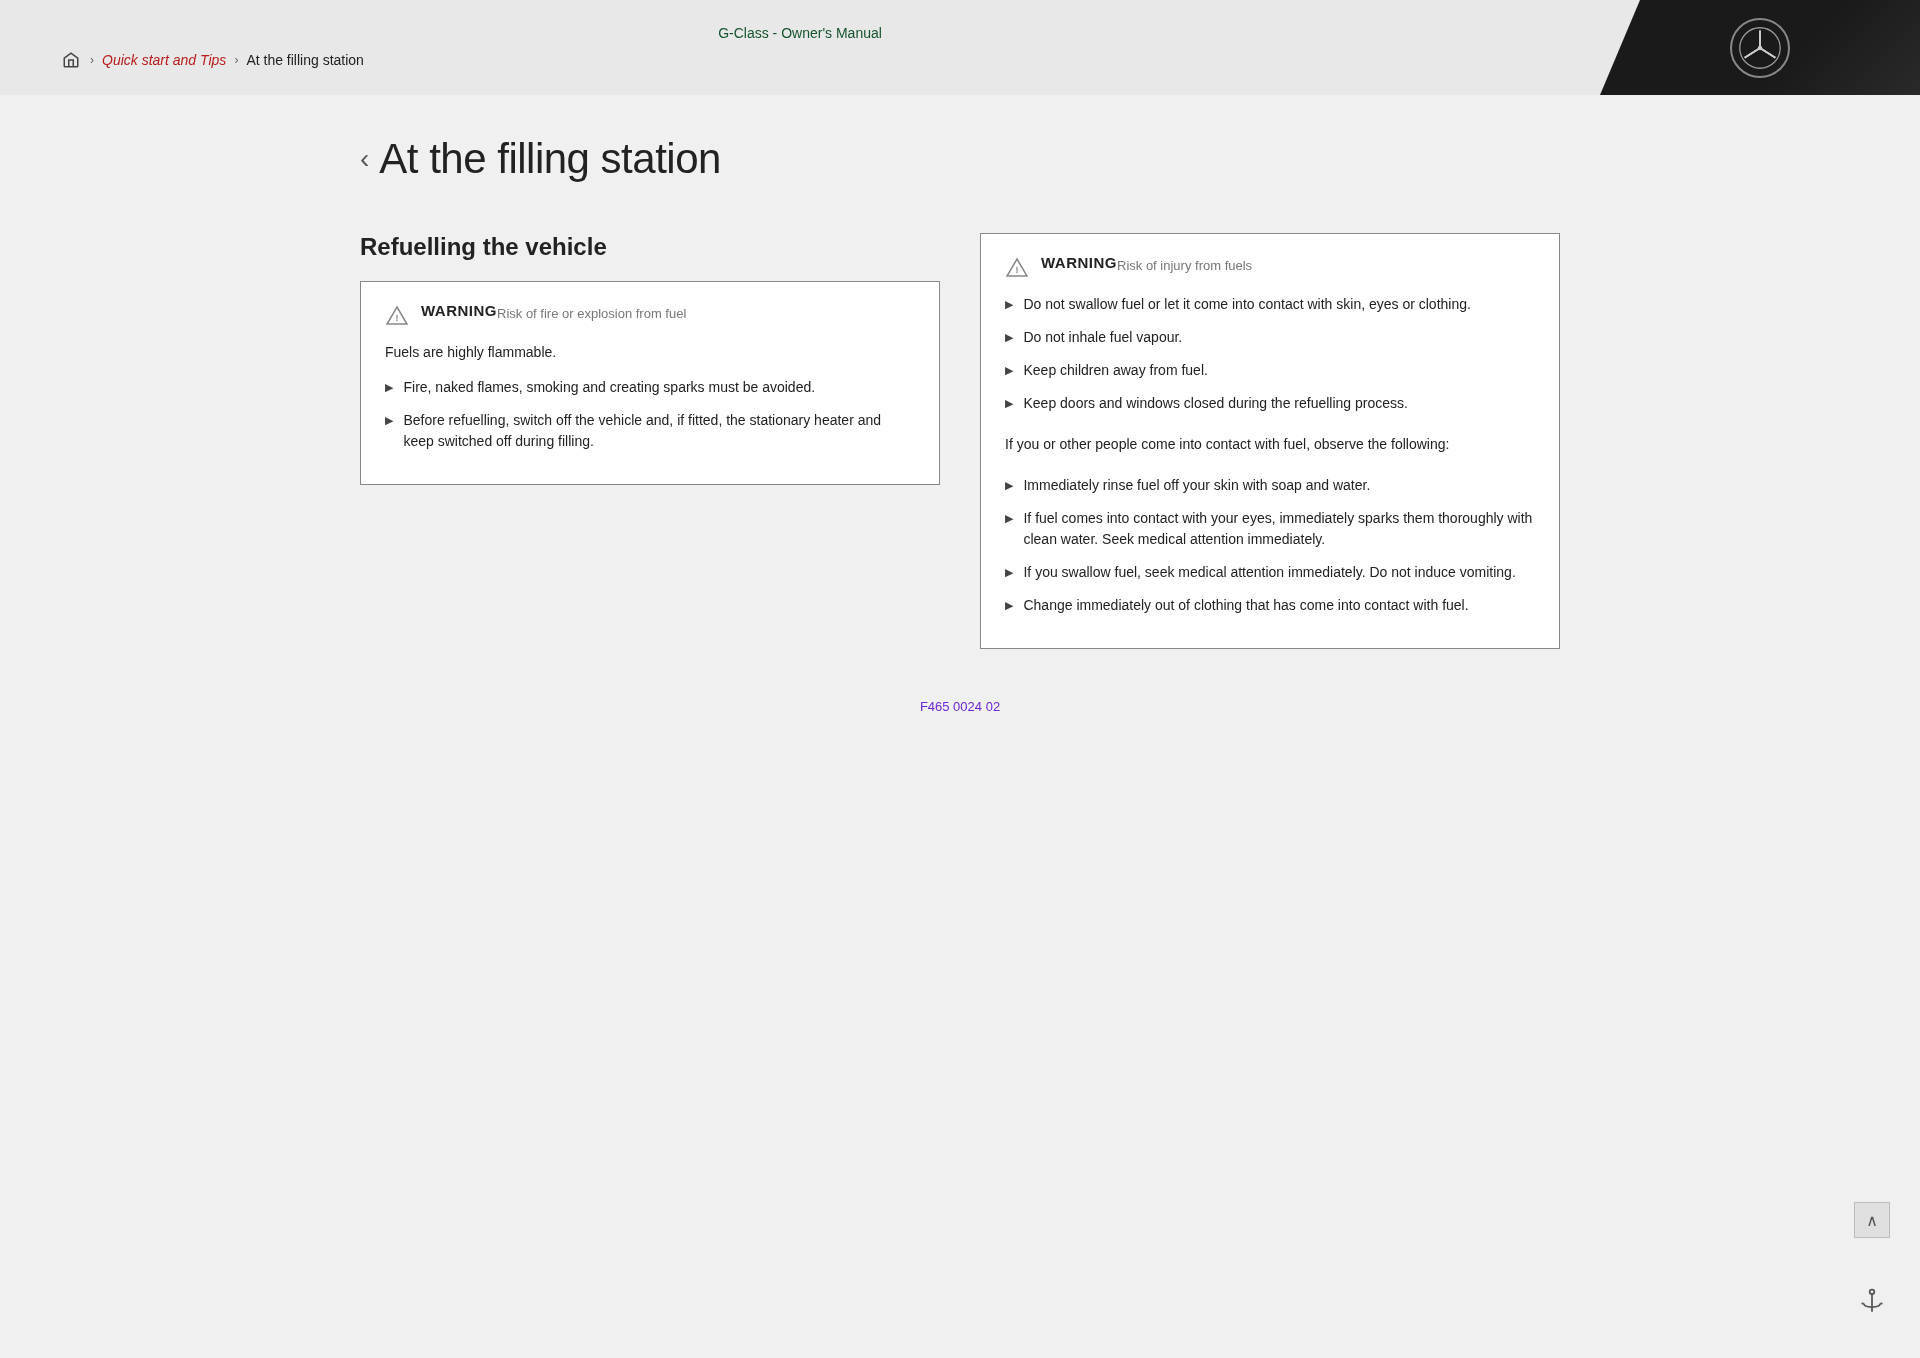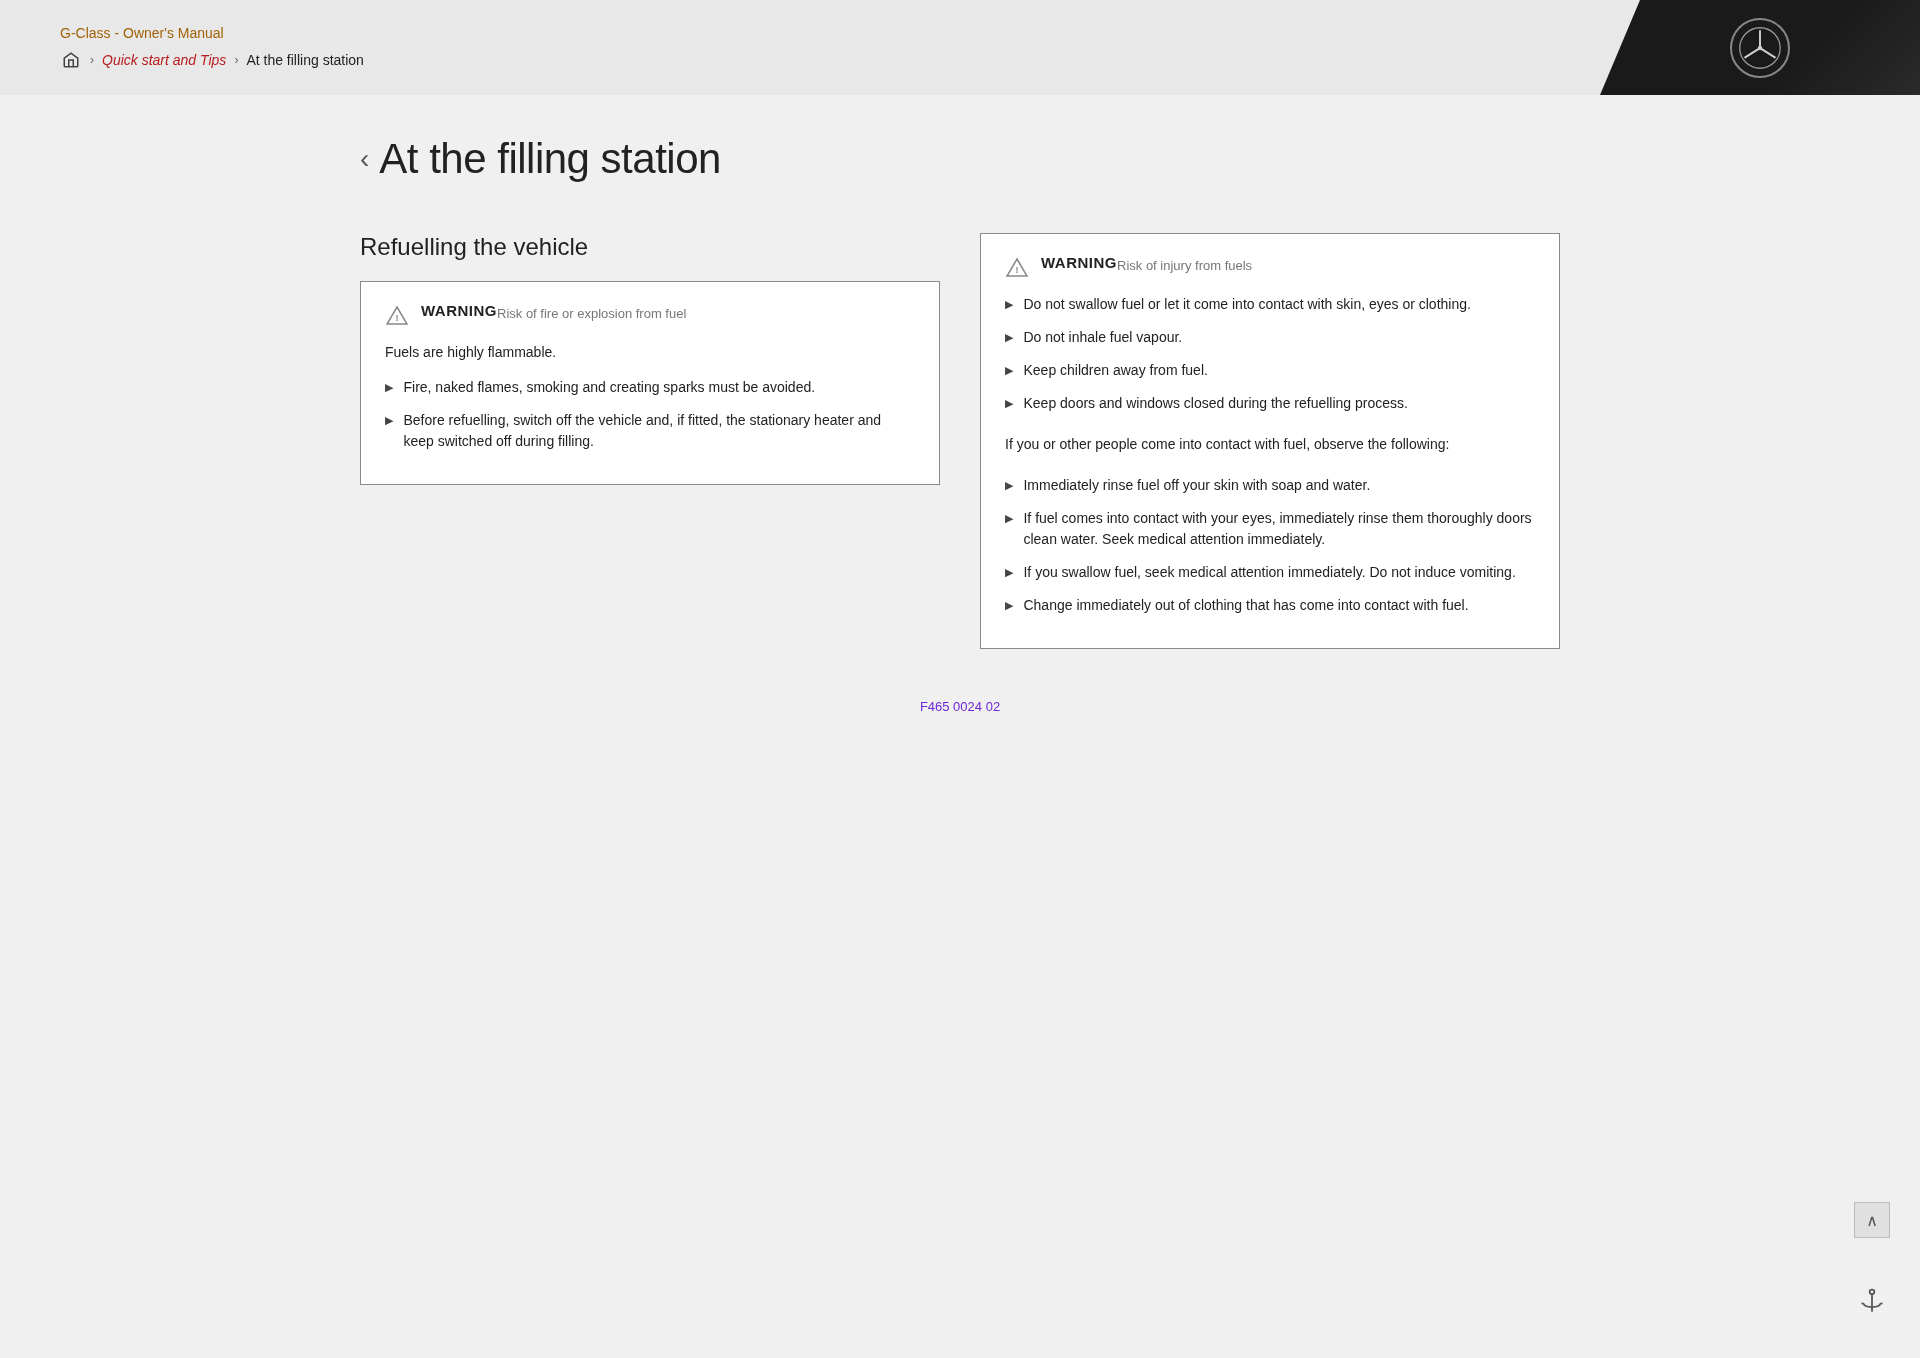--- a/index.html
+++ b/index.html
@@ -21,23 +21,24 @@
     }
     .header-content {
       flex: 1;
       display: flex;
       flex-direction: column;
       justify-content: center;
       padding: 12px 60px;
     }
     .doc-title {
       font-size: 14px;
-      color: #a16207;
+      color: #14532d;
       margin-bottom: 8px;
       font-weight: normal;
+      text-align: center;
     }
     .breadcrumb {
       display: flex;
       align-items: center;
       gap: 8px;
       font-size: 14px;
       color: #444;
     }
     .breadcrumb-home {
       display: inline-flex;
@@ -145,21 +146,21 @@
     .two-col {
       display: grid;
       grid-template-columns: 1fr 1fr;
       gap: 40px;
       align-items: start;
     }
 
     
     .section-heading {
       font-size: 24px;
-      font-weight: 400;
+      font-weight: 700;
       color: #222;
       margin-bottom: 20px;
     }
 
     
     .warning-box {
       border: 1.5px solid #888;
       padding: 20px 24px;
       background: #fff;
       margin-bottom: 20px;
@@ -335,21 +336,21 @@
           </li>
         </ul>
         <p class="warning-followup">If you or other people come into contact with fuel, observe the following:</p>
         <ul class="warning-list">
           <li>
             <span class="bullet-arrow">▶</span>
             <span>Immediately rinse fuel off your skin with soap and water.</span>
           </li>
           <li>
             <span class="bullet-arrow">▶</span>
-            <span>If fuel comes into contact with your eyes, immediately rinse them thoroughly doors clean water. Seek medical attention immediately.</span>
+            <span>If fuel comes into contact with your eyes, immediately sparks them thoroughly with clean water. Seek medical attention immediately.</span>
           </li>
           <li>
             <span class="bullet-arrow">▶</span>
             <span>If you swallow fuel, seek medical attention immediately. Do not induce vomiting.</span>
           </li>
           <li>
             <span class="bullet-arrow">▶</span>
             <span>Change immediately out of clothing that has come into contact with fuel.</span>
           </li>
         </ul>

